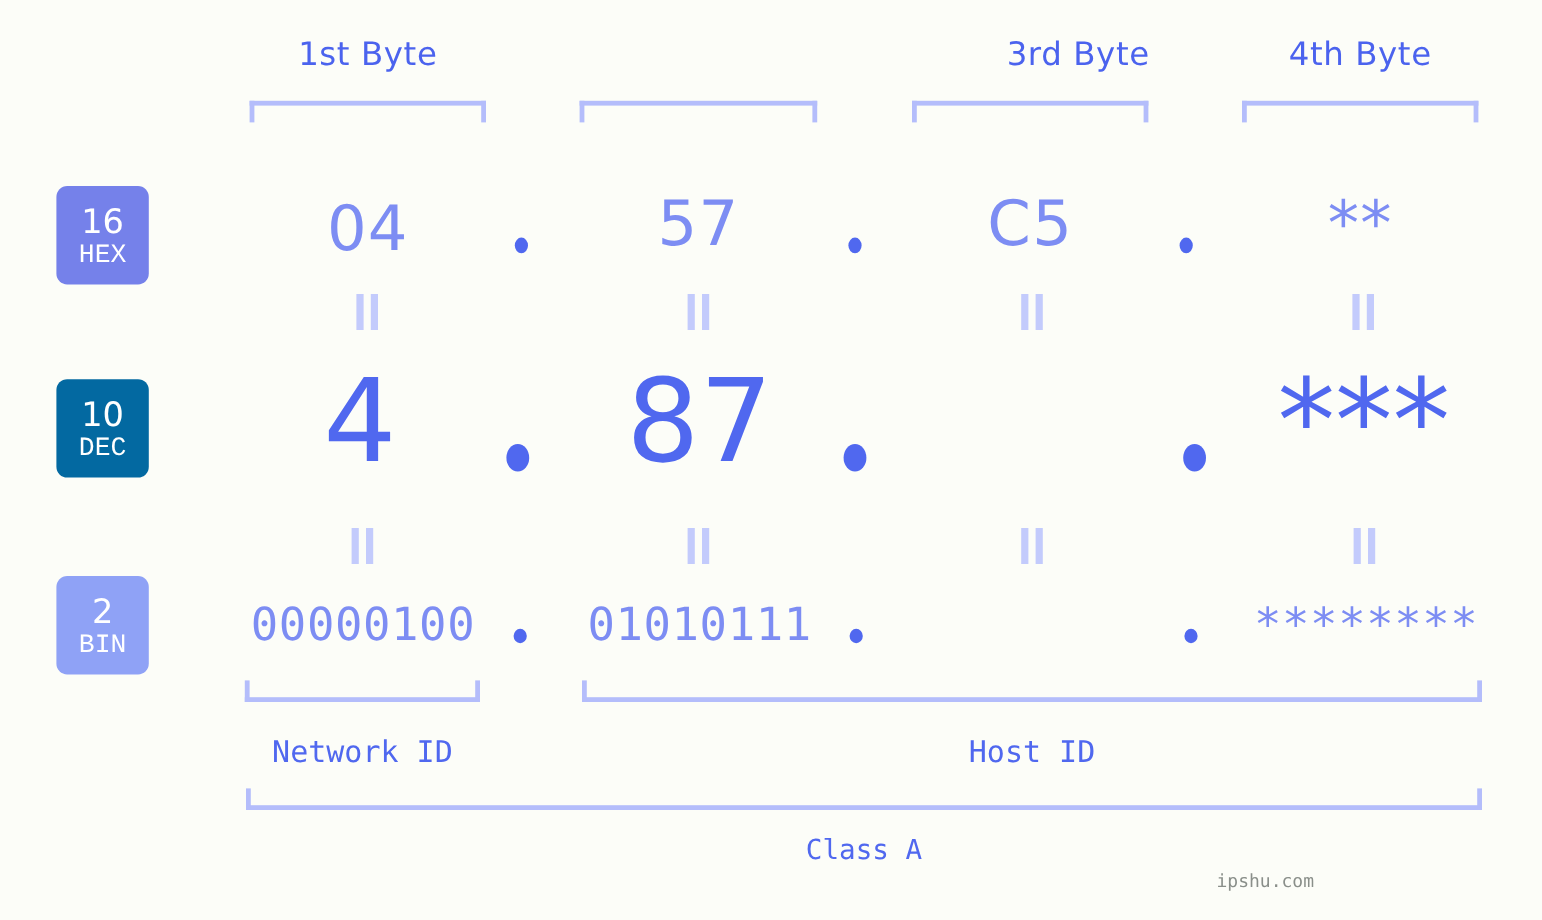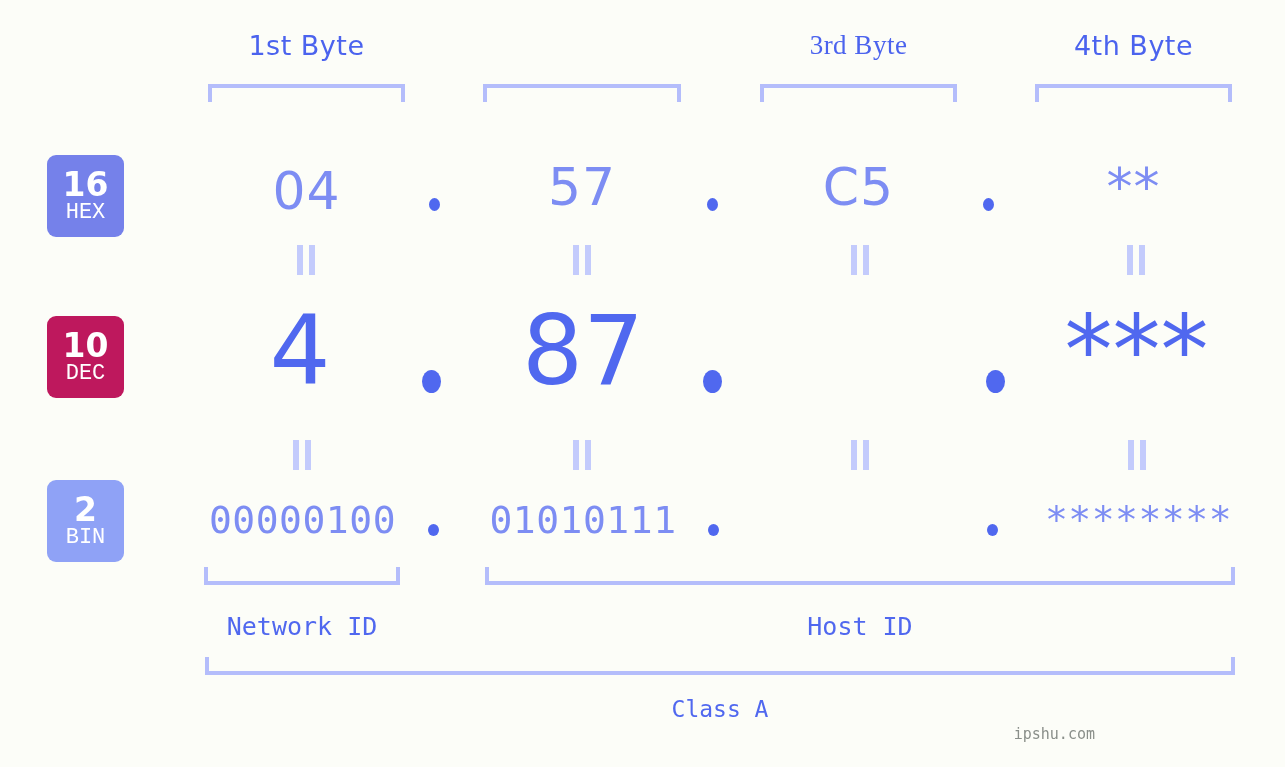--- a/index.html
+++ b/index.html
@@ -54,24 +54,24 @@
     width: 77px;
     height: 82px;
     border-radius: 9px;
     display: flex;
     flex-direction: column;
     align-items: center;
     justify-content: center;
     color: #ffffff;
   }
   .badge .num {
-    font-size: 33px;
+    font-size: 28px;
     line-height: 33px;
     font-family: "DejaVu Sans", sans-serif;
-    font-weight: 700;
+    font-weight: 400;
   }
   .badge .nm {
     font-size: 22px;
     line-height: 22px;
     margin-top: 1px;
     font-family: Liberation Mono, monospace;
     font-weight: 400;
   }
 
   
@@ -160,21 +160,21 @@
     color: #8a8f8a;
     letter-spacing: 0px;
   }
 </style>
 </head>
 <body>
 
 <div id="stage">
 
   <div class="byte-label" style="left:208px; width:197px;">1st Byte</div>
-  <div class="byte-label" style="left:760px; width:197px;font-family:Liberation Serif, serif;">3rd Byte</div>
+  <div class="byte-label" style="left:800px; width:197px;">3rd Byte</div>
   <div class="byte-label" style="left:1035px; width:197px;">4th Byte</div>
 
   <div class="bracket-top" style="left:208px; top:84px; width:197px;"></div>
   <div class="bracket-top" style="left:483px; top:84px; width:198px;"></div>
   <div class="bracket-top" style="left:760px; top:84px; width:197px;"></div>
   <div class="bracket-top" style="left:1035px; top:84px; width:197px;"></div>
 
   <div class="badge" style="top:155px; background:#7581ea;">
     <span class="num">16</span>
     <span class="nm">HEX</span>
@@ -200,21 +200,21 @@
     </div>
   <div class="eqmark" style="left:849px; top:245px;">
       <i></i>
       <i></i>
     </div>
   <div class="eqmark" style="left:1125px; top:245px;">
       <i></i>
       <i></i>
     </div>
 
-  <div class="badge" style="top:316px; background:#be185d;">
+  <div class="badge" style="top:316px; background:#0369a1;">
     <span class="num">10</span>
     <span class="nm">DEC</span>
   </div>
 
   <div class="row" style="top:292px; height:120px;">
     <div class="cell dec-val" style="left:236px; top:0px; width:128px; line-height:118px;">4</div>
     <div class="dot dot-dec" style="left:422px; top:78px;"></div>
     <div class="cell dec-val" style="left:484px; top:0px; width:198px; line-height:118px;">87</div>
     <div class="dot dot-dec" style="left:703px; top:78px;"></div>
     <div class="dot dot-dec" style="left:986px; top:78px;"></div>

